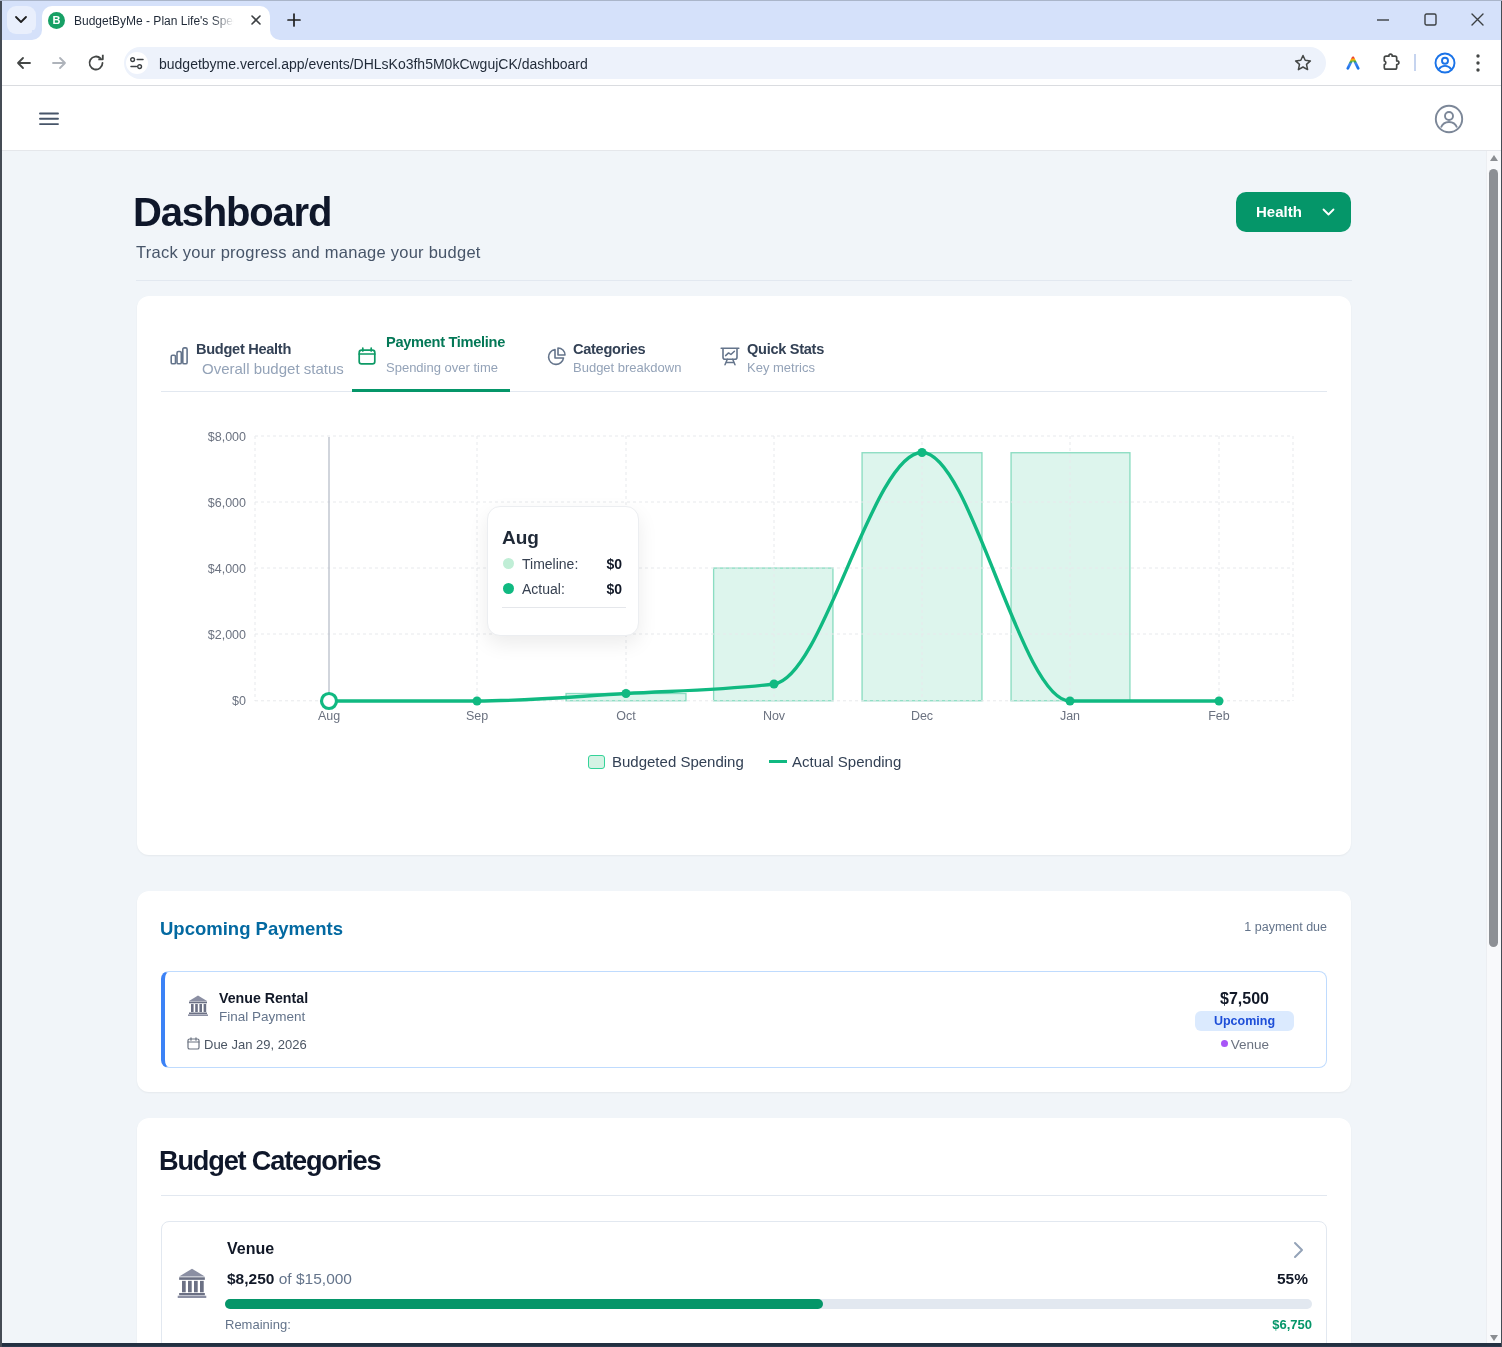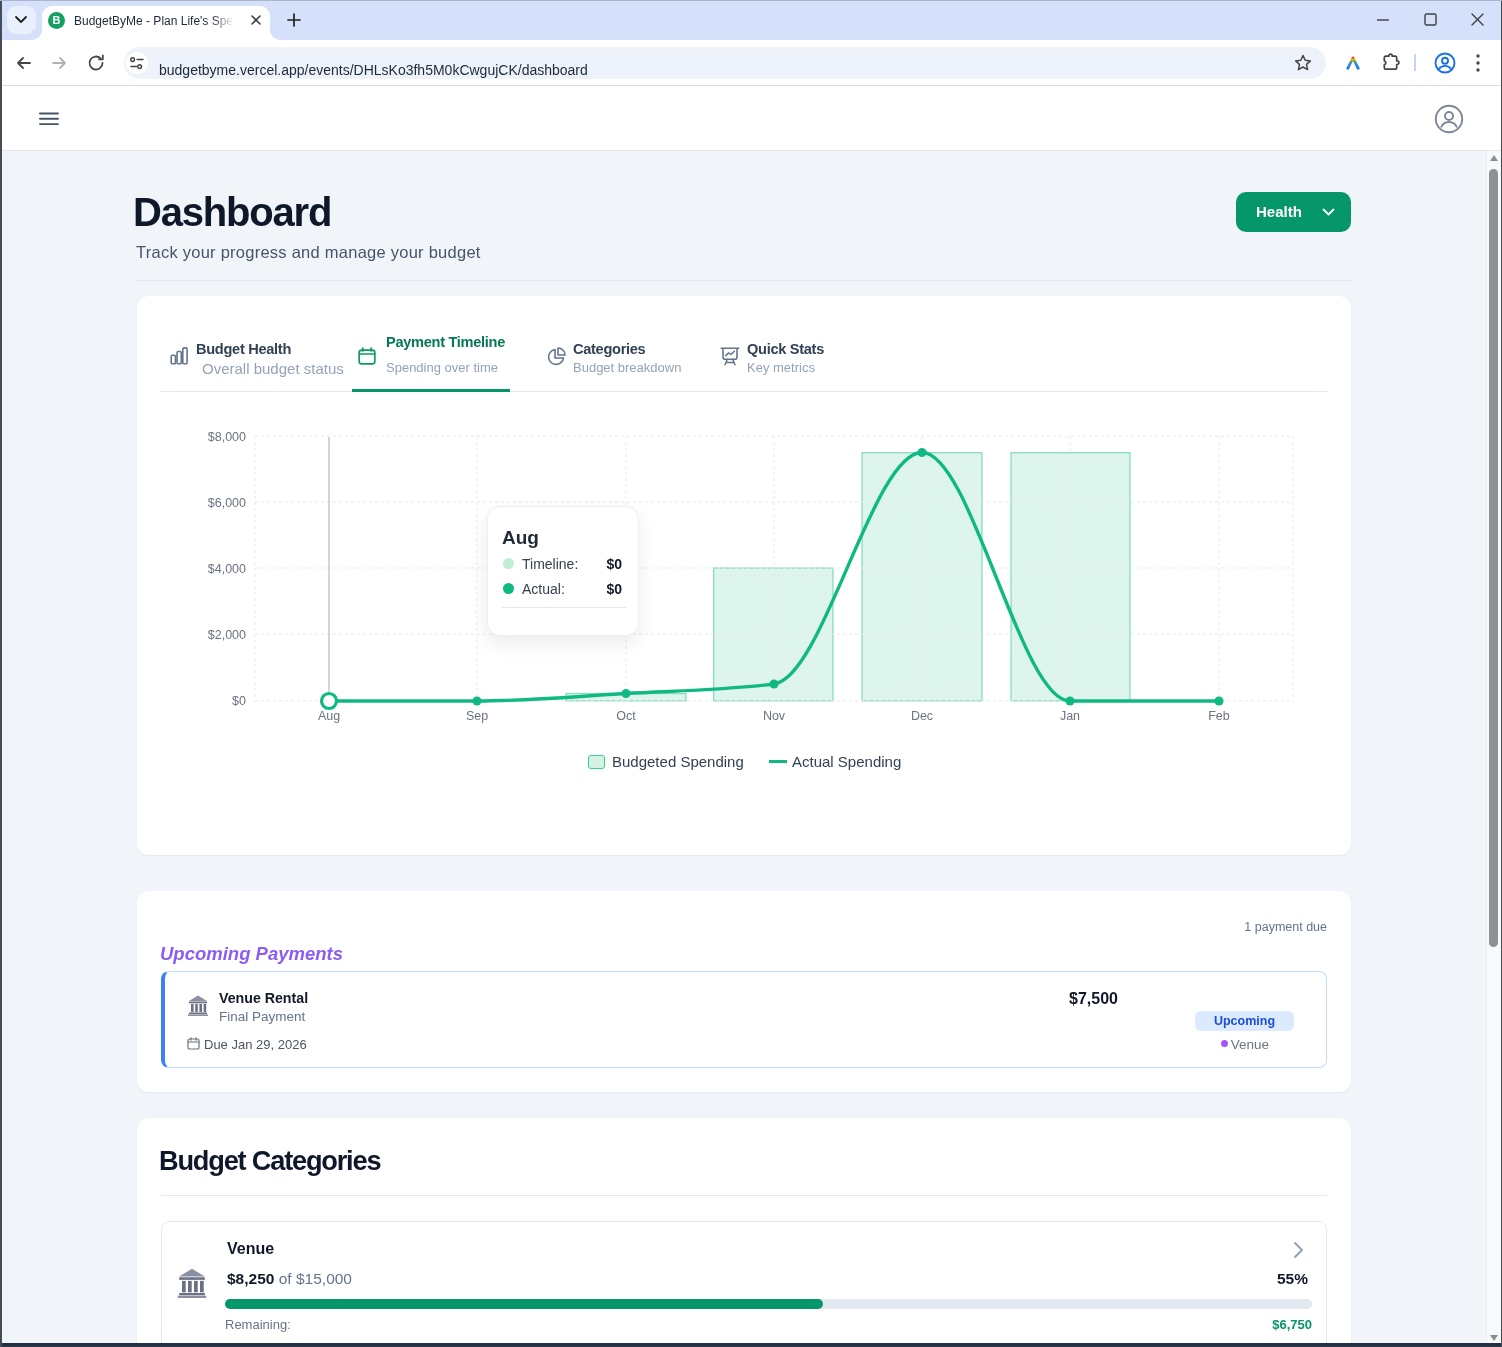--- a/index.html
+++ b/index.html
@@ -57,21 +57,21 @@
     </svg>
 
   <div class="abs" style="left:124px;top:47px;width:1202px;height:32px;border-radius:16px;background:#edf2fb;"></div>
   <div class="abs" style="left:126px;top:52px;width:22px;height:22px;border-radius:50%;background:#ffffff;"></div>
   <svg class="abs" style="left:130px;top:56.5px" width="14" height="13" viewBox="0 0 14 13">
     <circle cx="2.6" cy="2.6" r="1.9" fill="none" stroke="#3c4043" stroke-width="1.4"></circle>
       <path d="M7.2 2.6 H13" stroke="#3c4043" stroke-width="1.5" stroke-linecap="round"></path>
     <circle cx="9.6" cy="9.6" r="1.9" fill="none" stroke="#3c4043" stroke-width="1.4"></circle>
       <path d="M1 9.6 H6.4" stroke="#3c4043" stroke-width="1.5" stroke-linecap="round"></path>
   </svg>
-  <div class="abs" style="left:159px;top:62px;font-size:14px;color:#1f2937;">budgetbyme.vercel.app/events/DHLsKo3fh5M0kCwgujCK/dashboard</div>
+  <div class="abs" style="left:159px;top:56px;font-size:14px;color:#1f2937;">budgetbyme.vercel.app/events/DHLsKo3fh5M0kCwgujCK/dashboard</div>
   <svg class="abs" style="left:1294px;top:54px" width="18" height="18" viewBox="0 0 18 18">
       <path d="M9 1.5 L11.2 6.3 L16.4 6.9 L12.5 10.4 L13.6 15.6 L9 13 L4.4 15.6 L5.5 10.4 L1.6 6.9 L6.8 6.3 Z" fill="none" stroke="#444746" stroke-width="1.5" stroke-linejoin="round"></path>
     </svg>
 
   <svg class="abs" style="left:1346px;top:56px" width="14" height="14" viewBox="0 0 14 14">
     <defs>
         <linearGradient id="ag" x1="0.35" y1="0" x2="0.45" y2="1">
       <stop offset="0" stop-color="#ea4335"></stop>
           <stop offset="0.2" stop-color="#fbbc04"></stop>
       <stop offset="0.38" stop-color="#34a853"></stop>
@@ -231,21 +231,21 @@
   <div class="abs" style="left:522px;top:581px;font-size:14px;color:#374151;">Actual:</div>
   <div class="abs" style="left:552px;top:581px;width:70px;text-align:right;font-size:14px;font-weight:bold;color:#111827;">$0</div>
   <div class="abs" style="left:502px;top:607px;width:124px;height:1px;background:#e5e7eb;"></div>
 
   <div class="abs" style="left:588px;top:755px;width:17px;height:14px;border-radius:3px;background:#d4f3e4;border:1.5px solid #34d399;"></div>
   <div class="abs" style="left:612px;top:753px;font-size:15px;color:#334155;">Budgeted Spending</div>
   <div class="abs" style="left:769px;top:760px;width:18px;height:3px;background:#10b981;"></div>
   <div class="abs" style="left:792px;top:753px;font-size:15px;color:#334155;">Actual Spending</div>
 
   <div class="abs" style="left:137px;top:891px;width:1214px;height:201px;background:#fff;border-radius:12px;box-shadow:0 1px 2px rgba(0,0,0,0.05);"></div>
-  <div class="abs" style="left:160px;top:943px;font-size:18.5px;font-weight:bold;color:#8b5cf6;font-style:italic;">Upcoming Payments</div>
+  <div class="abs" style="left:160px;top:918px;font-size:18.5px;font-weight:bold;color:#0369a1;">Upcoming Payments</div>
   <div class="abs" style="left:1027px;top:920px;width:300px;text-align:right;font-size:12.5px;color:#64748b;">1 payment due</div>
 
   <div class="abs" style="left:161px;top:971px;width:1166px;height:97px;background:#fff;border:1px solid #bfdbfe;border-left:4px solid #3b82f6;border-radius:8px;"></div>
 
   <svg class="abs" style="left:188px;top:995px" width="20" height="21" viewBox="0 0 20 21">
     <path d="M10 0.5 L19 6 H1 Z" fill="#8b8fa3"></path>
     <rect x="1" y="6.5" width="18" height="1.8" fill="#6b7084"></rect>
     <rect x="3" y="9" width="2.6" height="8" fill="#6b7084"></rect>
     <rect x="7.2" y="9" width="2.6" height="8" fill="#6b7084"></rect>
     <rect x="11.4" y="9" width="2.6" height="8" fill="#6b7084"></rect>
@@ -254,21 +254,21 @@
     <rect x="0" y="19.4" width="20" height="1.6" fill="#8b8fa3"></rect>
   </svg>
   <div class="abs" style="left:219px;top:990px;font-size:14.2px;font-weight:bold;color:#111827;">Venue Rental</div>
   <div class="abs" style="left:219px;top:1009px;font-size:13.5px;color:#64748b;">Final Payment</div>
   <svg class="abs" style="left:187px;top:1037px" width="13" height="13" viewBox="0 0 13 13">
     <rect x="1" y="2" width="11" height="10" rx="1.6" fill="none" stroke="#6b7280" stroke-width="1.2"></rect>
     <path d="M1 5 H12 M4 0.8 V3.2 M9 0.8 V3.2" stroke="#6b7280" stroke-width="1.2" stroke-linecap="round"></path>
   </svg>
   <div class="abs" style="left:204px;top:1037px;font-size:13px;color:#4b5563;">Due Jan 29, 2026</div>
 
-  <div class="abs" style="left:1069px;top:990px;width:200px;font-size:16px;font-weight:bold;color:#111827;">$7,500</div>
+  <div class="abs" style="left:1069px;top:990px;width:200px;text-align:right;font-size:16px;font-weight:bold;color:#111827;">$7,500</div>
   <div class="abs" style="left:1195px;top:1011px;width:99px;height:20px;background:#dbeafe;border-radius:6px;text-align:center;line-height:20px;font-size:12.5px;font-weight:bold;color:#1d4ed8;">Upcoming</div>
   <div class="abs" style="left:1221px;top:1040px;width:7px;height:7px;border-radius:50%;background:#a855f7;"></div>
   <div class="abs" style="left:1169px;top:1037px;width:100px;text-align:right;font-size:13.5px;color:#6b7280;">Venue</div>
 
   <div class="abs" style="left:137px;top:1118px;width:1214px;height:260px;background:#fff;border-radius:12px;box-shadow:0 1px 2px rgba(0,0,0,0.05);"></div>
   <div class="abs" style="left:159px;top:1145px;font-size:27.2px;letter-spacing:-1.2px;font-weight:bold;color:#0f172a;">Budget Categories</div>
   <div class="abs" style="left:161px;top:1195px;width:1166px;height:1px;background:#e2e8f0;"></div>
 
   <div class="abs" style="left:161px;top:1221px;width:1166px;height:157px;background:#fff;border:1px solid #e2e8f0;border-radius:8px;"></div>
   <svg class="abs" style="left:177px;top:1268px" width="30" height="30" viewBox="0 0 20 21">

